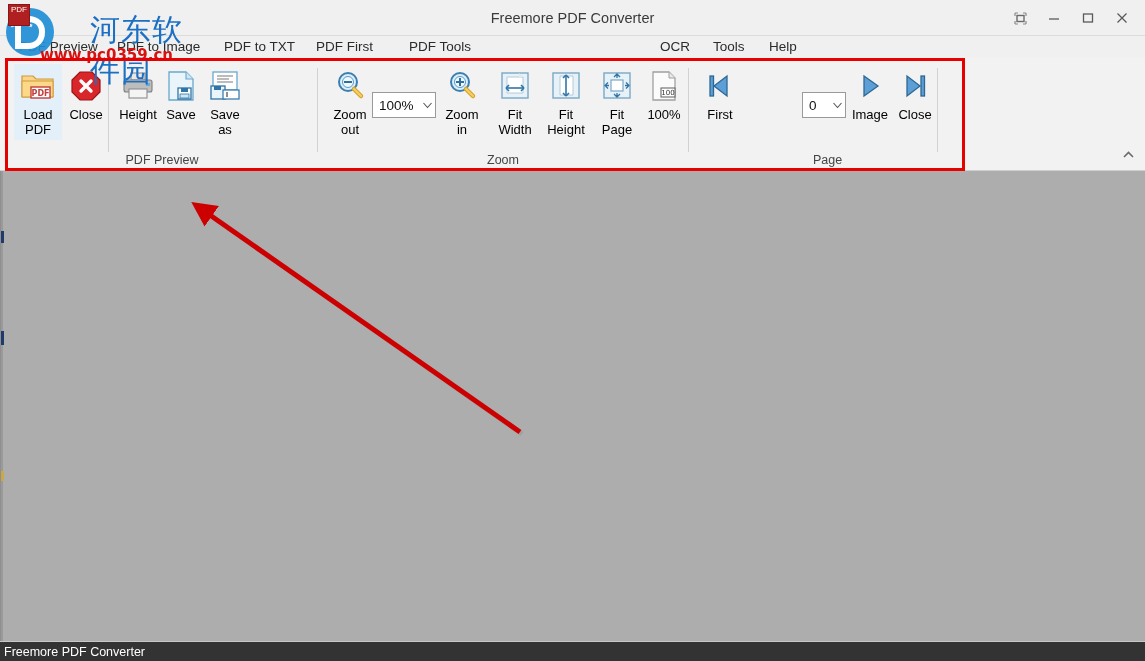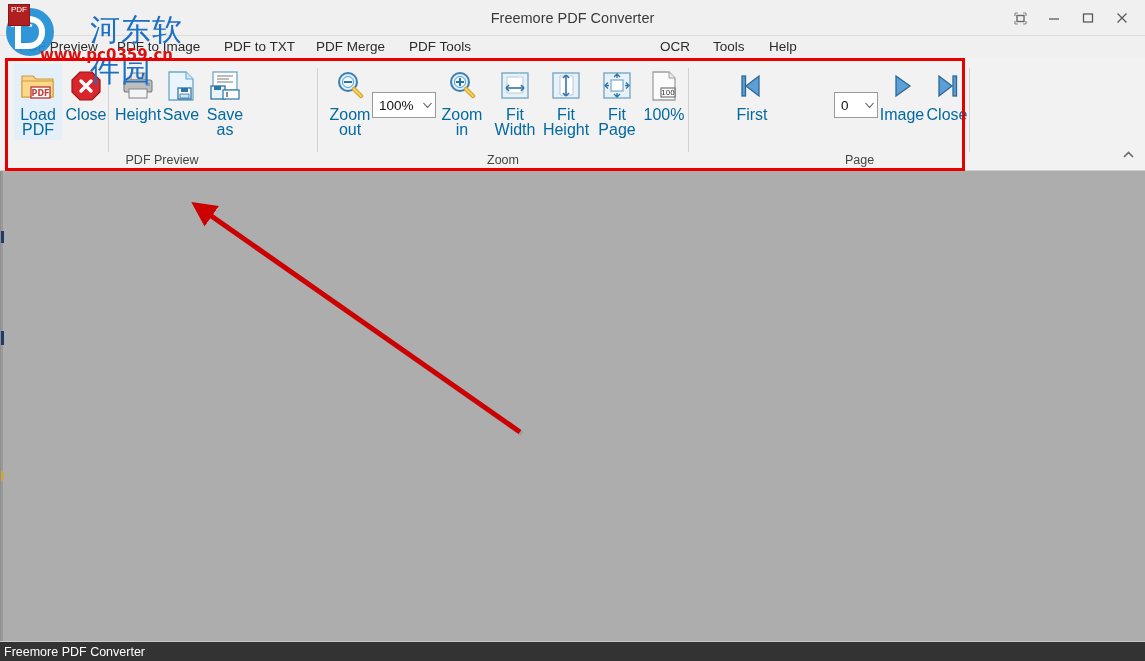--- a/index.html
+++ b/index.html
@@ -84,21 +84,21 @@
     padding: 3px 2px 2px 2px;
     border: 1px solid transparent; border-radius: 2px;
     cursor: default;
   }
   .btn.selected { background: #e3eff9; border-color: transparent; }
   .btn-icon {
     height: 36px; width: 100%;
     display: flex; align-items: center; justify-content: center;
   }
   .btn-label {
-    font-size: 16px; color: #0369a1; line-height: 15px;
+    font-size: 13px; color: #000000; line-height: 15px;
     text-align: center; margin-top: 3px; white-space: pre-line;
   }
 
   .combo {
     position: absolute;
     background: #ffffff;
     border: 1px solid #9a9a9a;
     display: flex; align-items: center;
   }
   .combo-value {
@@ -200,21 +200,21 @@
           <path d="M1.5 1.5 L10.5 10.5 M10.5 1.5 L1.5 10.5" stroke="currentColor" stroke-width="1.3"></path>
         </svg>
       </div>
     </div>
   </div>
 
   <div class="menubar">
     <div class="menu-item" style="left:16px">PDF Preview</div>
     <div class="menu-item" style="left:114px">PDF to Image</div>
     <div class="menu-item" style="left:221px">PDF to TXT</div>
-    <div class="menu-item" style="left:313px">PDF Merge</div>
+    <div class="menu-item" style="left:313px">PDF First</div>
     <div class="menu-item" style="left:406px">PDF Tools</div>
     <div class="menu-item" style="left:657px">OCR</div>
     <div class="menu-item" style="left:710px">Tools</div>
     <div class="menu-item" style="left:766px">Help</div>
   </div>
 
   <div class="ribbon">
     <div class="ribbon-inner">
 
       <div class="group" style="left:8px; width:308px">
@@ -382,21 +382,21 @@
             </svg>
           </div>
           <div class="btn-label">100%</div>
         </div>
 
         <div class="group-label">Zoom</div>
       </div>
 
       <div class="group-sep" style="left:688px; top:10px; height:84px"></div>
 
-      <div class="group" style="left:722px; width:275px">
+      <div class="group" style="left:690px; width:275px">
 
         <div class="btn" style="left:8px; width:44px">
           <div class="btn-icon">
             <svg width="30" height="30" viewBox="0 0 30 30">
               <polygon points="22,5 22,25 9,15" fill="#5c9fd6" stroke="#2d6894" stroke-width="1.3"></polygon>
               <rect x="5" y="5" width="3.5" height="20" fill="#5c9fd6" stroke="#2d6894" stroke-width="1.3"></rect>
             </svg>
           </div>
           <div class="btn-label">First</div>
         </div>

